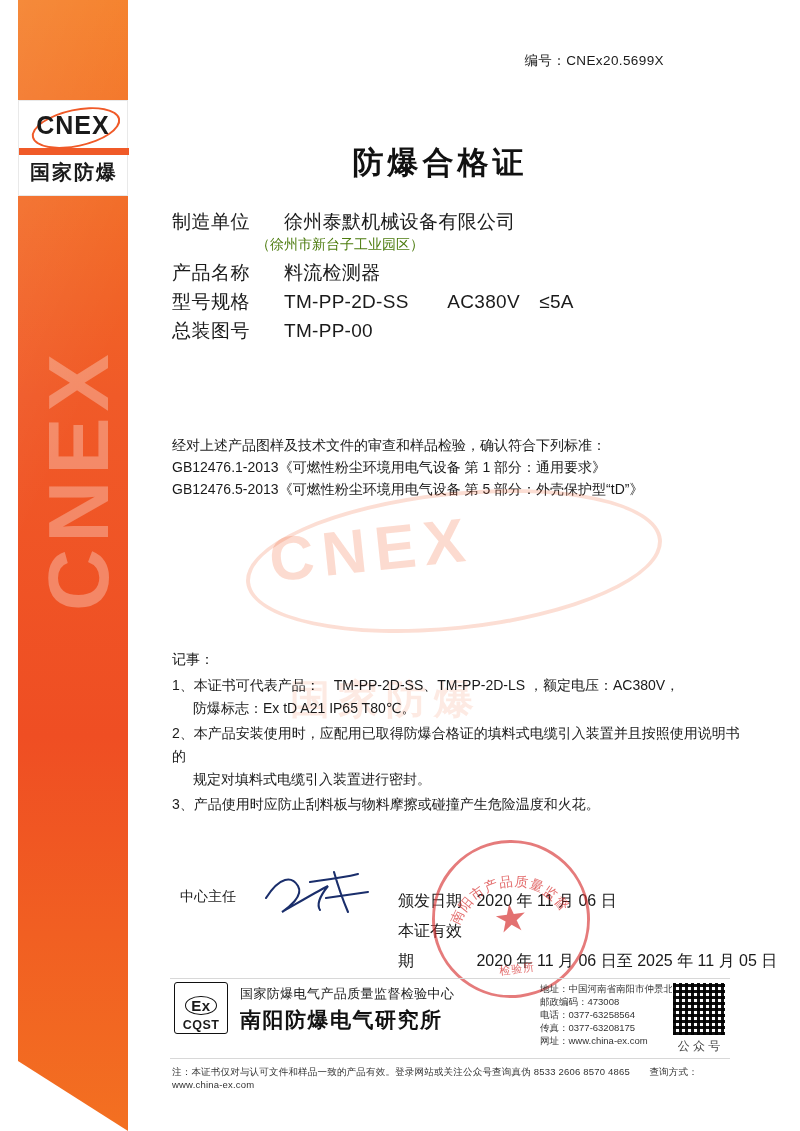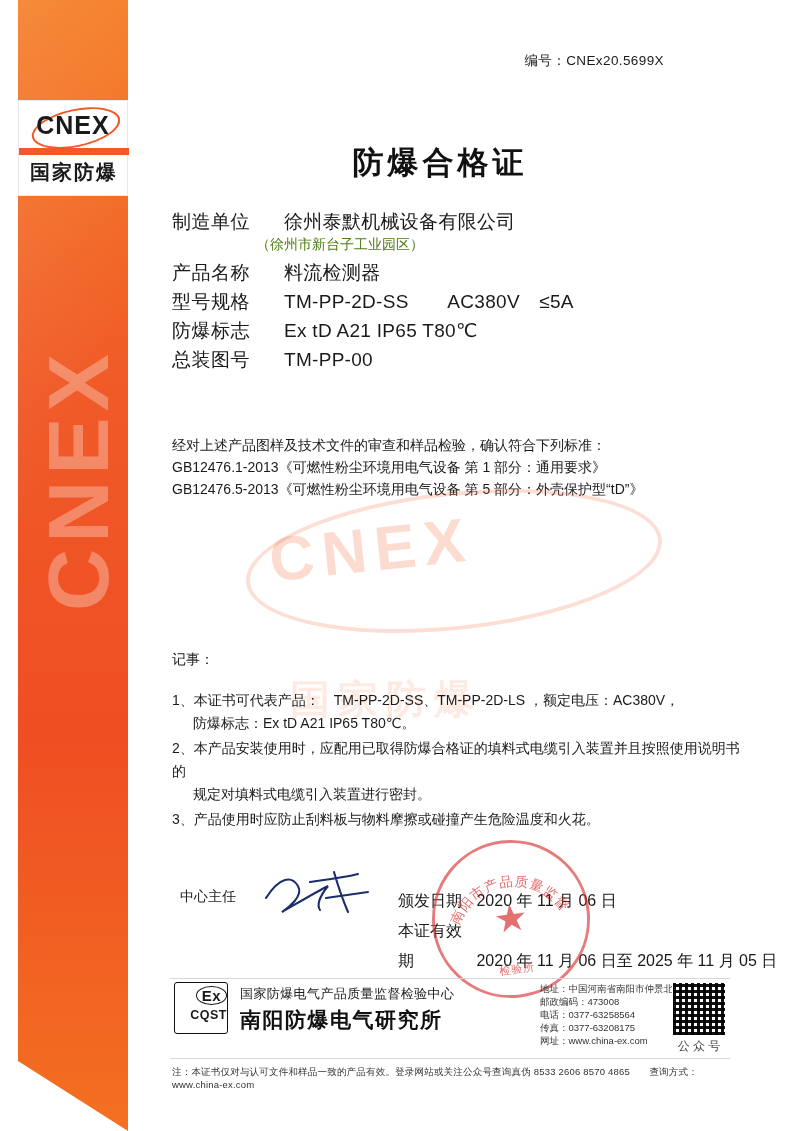--- a/index.html
+++ b/index.html
@@ -222,21 +222,21 @@
   
   .notes {
     position: absolute;
     left: 172px;
     top: 648px;
     width: 570px;
     font-size: 14px;
     line-height: 23px;
     color: #1a1a1a;
   }
-  .notes-title { margin-bottom: 18px; }
+  .notes-title { margin-bottom: 3px; }
   .note-item { margin-bottom: 2px; }
   .note-indent { padding-left: 21px; }
 
   
   .sig-left-label {
     position: absolute;
     left: 180px;
     top: 888px;
     font-size: 14px;
   }
@@ -309,23 +309,23 @@
     border-top: 1px solid #d8d8d8;
   }
   .ex-badge {
     position: absolute;
     left: 174px;
     top: 982px;
     width: 54px;
     height: 52px;
     border: 1.6px solid #111;
     border-radius: 3px;
-    text-align: right;
+    text-align: center;
     box-sizing: border-box;
-    padding-top: 3px;
+    padding-top: 13px;
   }
   .ex-badge .ex {
     font-size: 15px;
     font-weight: bold;
     letter-spacing: 0.5px;
     border: 1.4px solid #111;
     border-radius: 50%;
     display: inline-block;
     padding: 0px 5px;
     line-height: 17px;
@@ -433,24 +433,20 @@
     <div class="field-row">
       <div class="field-label">产品名称</div>
       <div class="field-value">料流检测器</div>
     </div>
 
     <div class="field-row">
       <div class="field-label">型号规格</div>
       <div class="field-value">TM-PP-2D-SS　　AC380V　≤5A</div>
     </div>
 
-    <div class="field-row">
-      <div class="field-label">防爆标志</div>
-      <div class="field-value">Ex tD A21 IP65 T80℃</div>
-    </div>
 
 
     <div class="field-row">
       <div class="field-label">总装图号</div>
       <div class="field-value">TM-PP-00</div>
     </div>
   </div>
 
   <div class="standards">
     <div>经对上述产品图样及技术文件的审查和样品检验，确认符合下列标准：</div>

